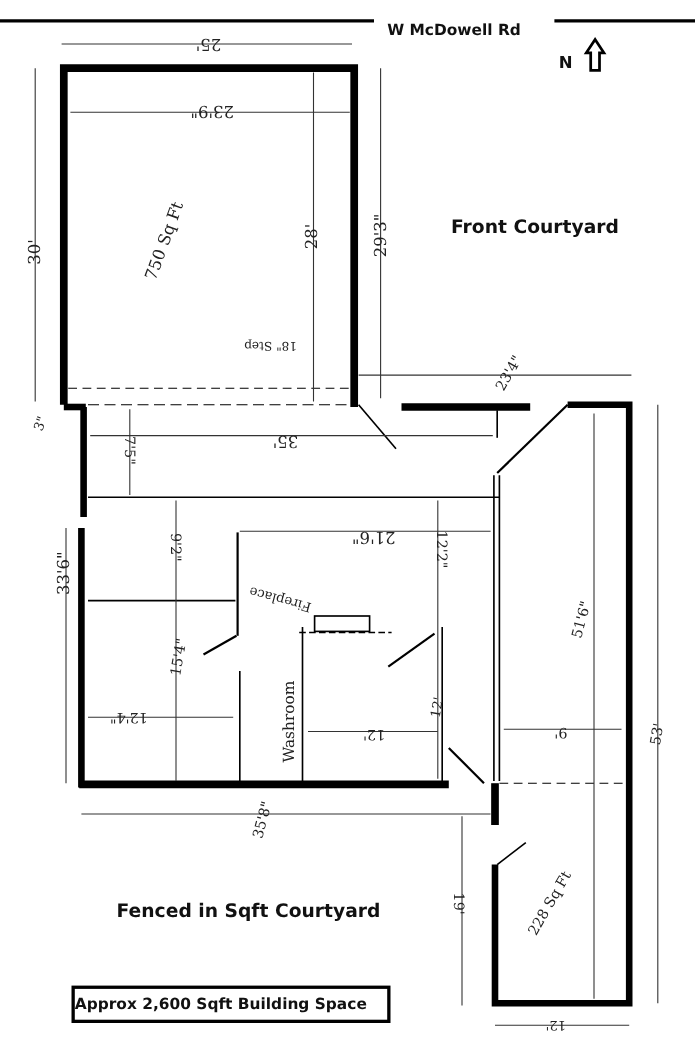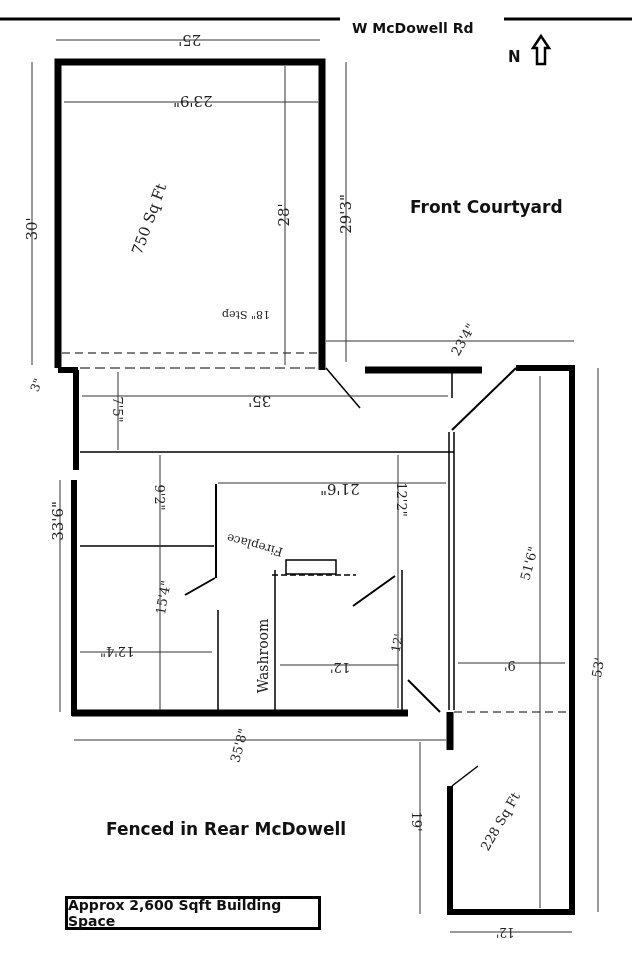--- a/index.html
+++ b/index.html
@@ -3,21 +3,21 @@
   <meta charset="utf-8">
   <style>
     html, body { margin: 0; padding: 0; background: #ffffff; }
     body { width: 632px; height: 957px; position: relative; overflow: hidden; font-family: "Liberation Sans", sans-serif; }
     .plan { position: absolute; left: 0; top: 0; width: 632px; height: 957px; }
     .lbl { position: absolute; font-family: "DejaVu Sans", sans-serif; font-weight: bold; color: #111; white-space: nowrap; }
     .road-label { left: 352px; top: 10px; font-size: 14px; margin-top: 10px; }
     .north-label { left: 508px; top: 48px; font-size: 15px; }
     .front-label { left: 410px; top: 177px; font-size: 17px; margin-top: 20px; }
     .rear-label { left: 106px; top: 819px; font-size: 17px; }
-    .total-box { position: absolute; left: 65px; top: 896px; width: 256px; height: 34px; border: 3px solid #000; box-sizing: border-box; display: flex; align-items: center; justify-content: flex-start; font-family: "DejaVu Sans", sans-serif; font-weight: bold; font-size: 14px; color: #111; }
+    .total-box { position: absolute; left: 65px; top: 896px; width: 290px; height: 34px; border: 3px solid #000; box-sizing: border-box; display: flex; align-items: center; justify-content: flex-start; font-family: "DejaVu Sans", sans-serif; font-weight: bold; font-size: 14px; color: #111; }
     .hw { position: absolute; font-family: "DejaVu Serif", serif; font-size: 15px; color: #222; white-space: nowrap; }
   </style>
 </head>
 <body>
 
 <svg class="plan" viewBox="0 0 632 957" width="632" height="957">
 
   <line x1="0" y1="19" x2="340" y2="19" stroke="#000" stroke-width="3"></line>
   <line x1="504" y1="19" x2="632" y2="19" stroke="#000" stroke-width="3"></line>
 
@@ -82,21 +82,21 @@
     <line x1="540" y1="376" x2="540" y2="908"></line>
     <line x1="598" y1="368" x2="598" y2="912"></line>
     <line x1="420" y1="742" x2="420" y2="914"></line>
     <line x1="450" y1="932" x2="572" y2="932"></line>
   </g>
 </svg>
 
 <div class="lbl road-label">W McDowell Rd</div>
 <div class="lbl north-label">N</div>
 <div class="lbl front-label">Front Courtyard</div>
-<div class="lbl rear-label">Fenced in Rear McDowell</div>
+<div class="lbl rear-label">Fenced in Sqft Courtyard</div>
 <div class="total-box">
     <span>Approx 2,600 Sqft Building Space</span>
   </div>
 
 <div class="hw" style="left:178px;top:31px;transform:rotate(180deg);">25'</div>
 <div class="hw" style="left:173px;top:92px;transform:rotate(180deg);">23'9"</div>
 <div class="hw" style="left:20px;top:220px;transform:rotate(-90deg);">30'</div>
 <div class="hw" style="left:272px;top:206px;transform:rotate(-90deg);">28'</div>
 <div class="hw" style="left:326px;top:205px;transform:rotate(-90deg);">29'3"</div>
 <div class="hw" style="left:112px;top:210px;transform:rotate(-70deg);">750 Sq Ft</div>

